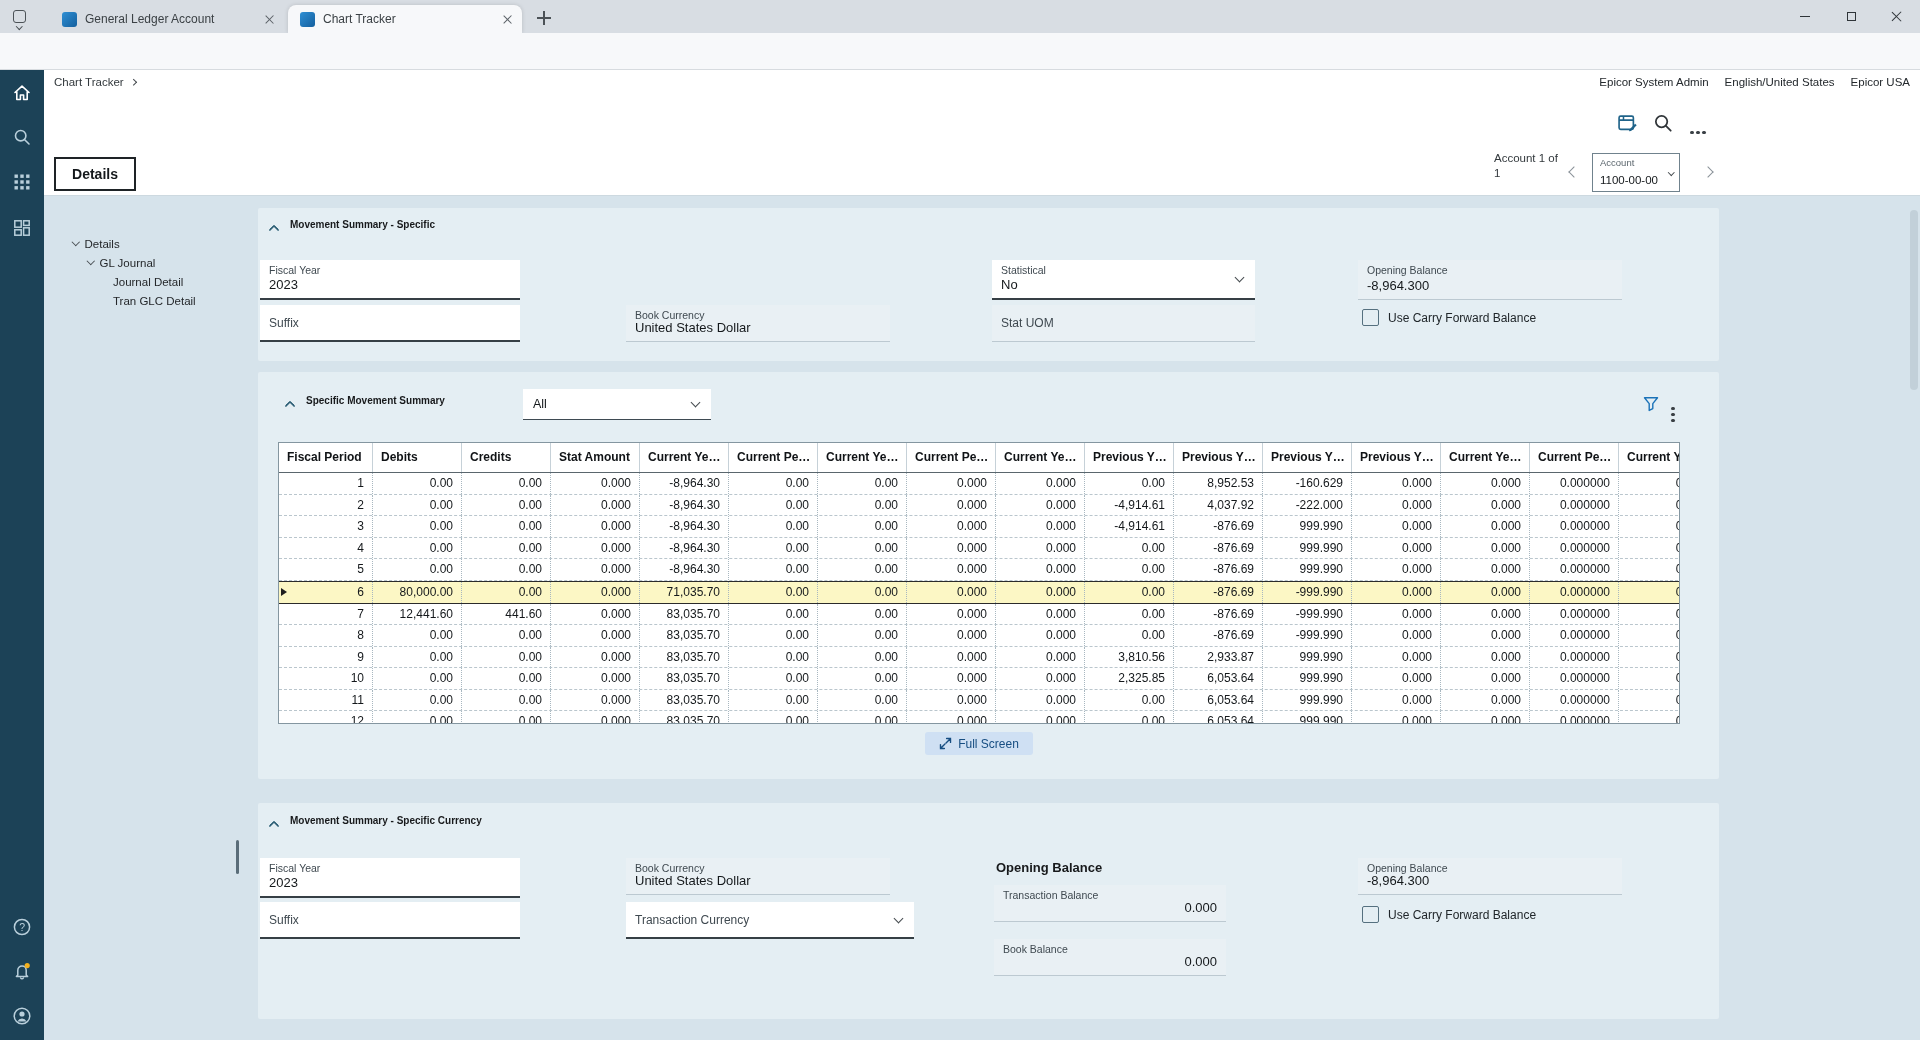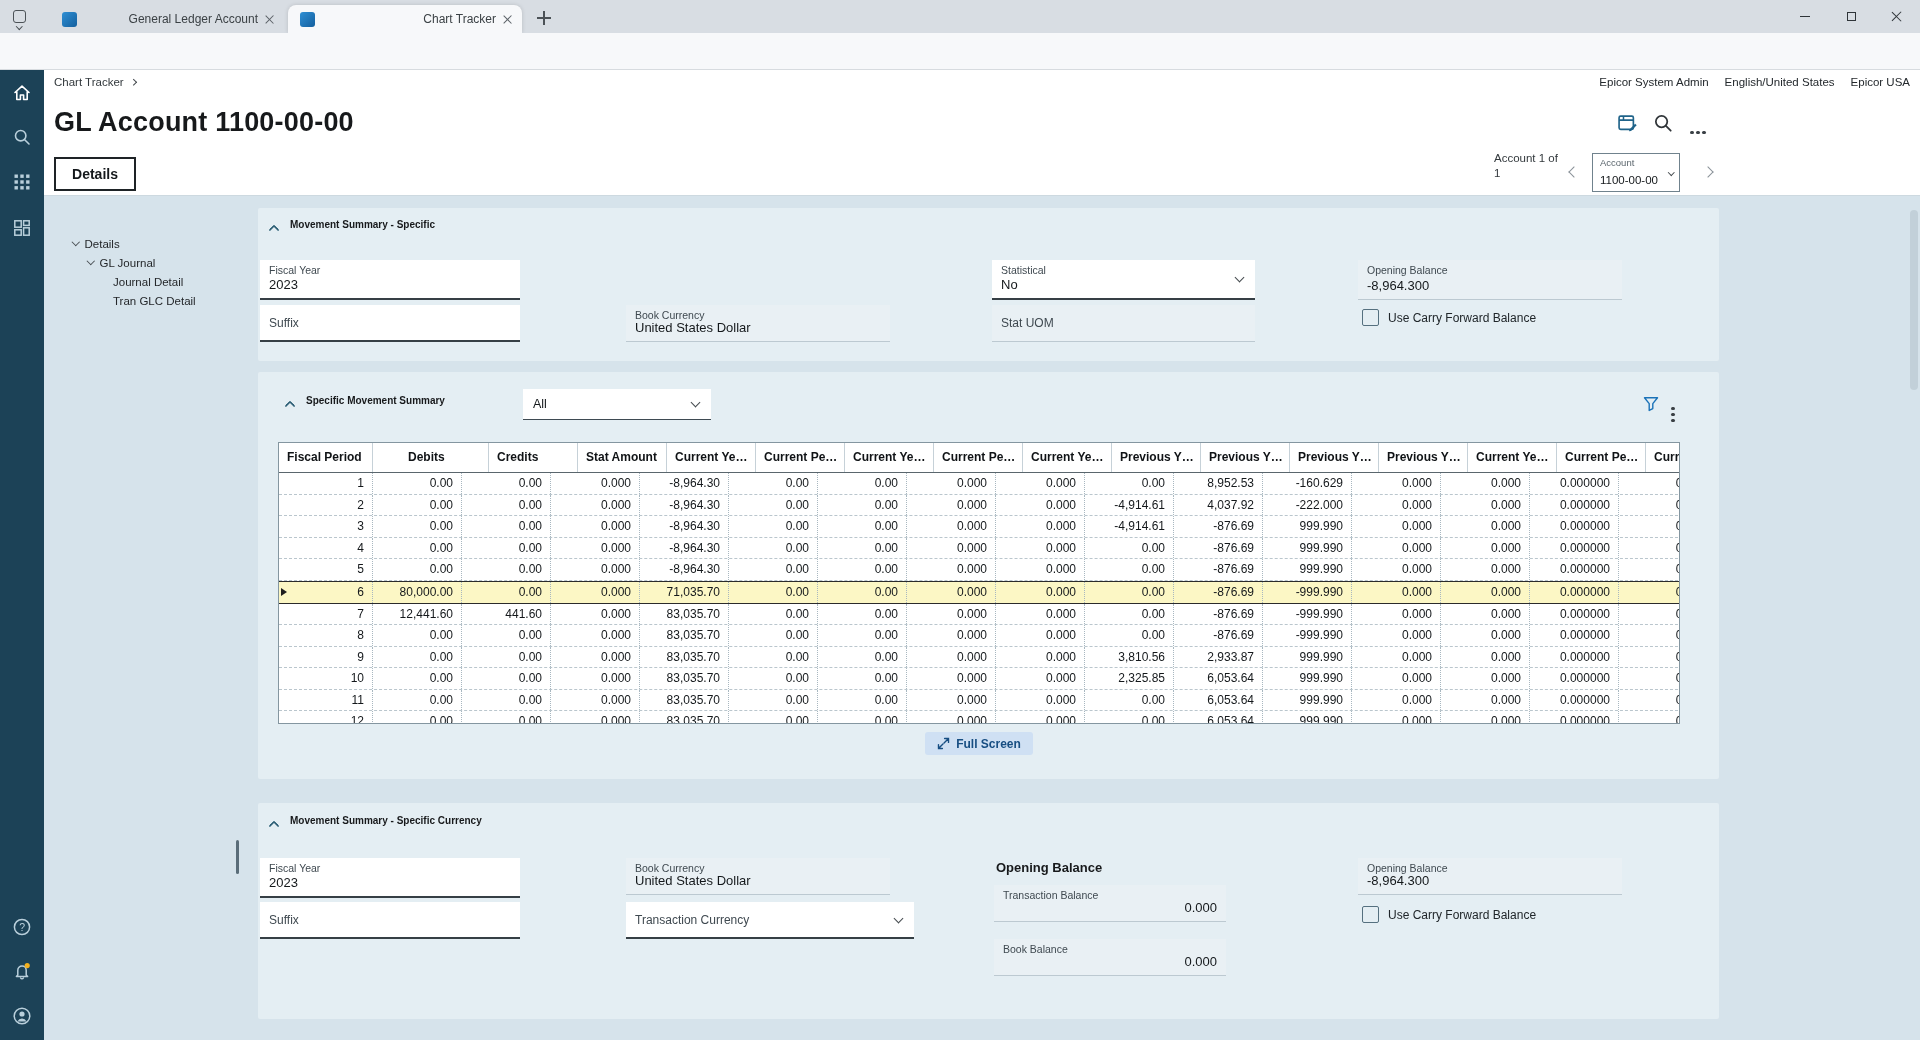--- a/index.html
+++ b/index.html
@@ -6,21 +6,21 @@
   html,body { width:1920px; height:1040px; overflow:hidden; background:#fff; }
   .screen { position:relative; width:1920px; height:1040px; font-family:"Liberation Sans",sans-serif; background:#d6e3eb; overflow:hidden; }
 
   
   .tabstrip { position:absolute; left:0; top:0; width:1920px; height:33px; background:#d8dde3; }
   .tab-actions { position:absolute; left:12px; top:8px; width:18px; height:18px; }
   .tab-actions .sq { position:absolute; left:1px; top:2px; width:13px; height:13px; border:1.4px solid #4c5257; border-radius:3px; }
   .tab { position:absolute; top:5px; height:28px; display:flex; align-items:center; width:234px; }
   .tab.active { background:#f7f8fa; border-radius:8px 8px 0 0; box-shadow:0 0 4px rgba(0,0,0,.15); }
   .fav { width:15px; height:15px; border-radius:3px; margin:0 8px 0 12px; background:linear-gradient(135deg,#2f8fd4,#145f9e); flex:0 0 auto; }
-  .t-title { font-size:12px; color:#3b4145; white-space:nowrap; overflow:hidden; text-overflow:ellipsis; flex:1;text-align:right; }
+  .t-title { font-size:12px; color:#3b4145; white-space:nowrap; overflow:hidden; text-overflow:ellipsis; flex:1; }
   .xicon { position:relative; width:11px; height:11px; display:inline-block; flex:0 0 auto; margin:0 9px 0 6px; }
   .xicon::before,.xicon::after { content:""; position:absolute; left:5px; top:0; width:1.3px; height:11px; background:#5b6167; }
   .xicon::before { transform:rotate(45deg); } .xicon::after { transform:rotate(-45deg); }
   .newtab { position:absolute; left:534px; top:8px; width:20px; height:20px; }
   .newtab::before { content:""; position:absolute; left:3px; top:9px; width:14px; height:1.6px; background:#4c5257; }
   .newtab::after { content:""; position:absolute; left:9px; top:3px; width:1.6px; height:14px; background:#4c5257; }
   .wc { position:absolute; top:0; width:46px; height:33px; display:flex; align-items:center; justify-content:center; }
   .wc-min span { width:10px; height:1.4px; background:#2f3439; }
   .wc-max span { width:9px; height:9px; border:1.2px solid #2f3439; background:#d8dde3; position:relative; }
   .wc-max span::before { content:""; position:absolute; left:1.5px; top:-3.8px; width:9px; height:9px; border:1.2px solid #2f3439; z-index:-1; }
@@ -78,21 +78,21 @@
   .grp-label { position:absolute; font-size:13px; font-weight:700; color:#17191b; }
 
   
   .grid { position:absolute; left:20px; top:70px; width:1402px; height:282px; background:#fff; overflow:hidden; border:1px solid #8496a0; }
   .g-header { display:flex; width:1429px; background:#fff; border-bottom:1px solid #5a666d; }
   .gh-cell { flex:0 0 auto; height:29px; line-height:29px; padding-left:8px; font-size:12px; font-weight:700; color:#101316; border-right:1px solid #c6d1d8; white-space:nowrap; overflow:hidden; }
   .g-row { display:flex; width:1429px; height:21.5px; line-height:20px; background:#fff; border-bottom:1px dashed #bac6cd; position:relative; }
   .g-cell { flex:0 0 auto; padding-right:8px; text-align:right; font-size:12px; color:#14181b; border-right:1px dotted #a8b7c0; white-space:nowrap; overflow:hidden; }
   .g-row.sel { background:#fcf7c5; border-top:1.5px solid #2b2b2b; border-bottom:1.5px solid #2b2b2b; height:23px; }
   .row-marker { position:absolute; left:2px; top:50%; margin-top:-4px; width:0; height:0; border-top:4px solid transparent; border-bottom:4px solid transparent; border-left:6px solid #1f1f1f; }
-  .fs-btn { position:absolute; left:667px; top:360px; width:108px; height:23px; background:#cfe0f3; border-radius:3px; display:flex; align-items:center; justify-content:center; gap:6px; font-size:12px; font-weight:700; color:#174e82; }
+  .fs-btn { position:absolute; left:667px; top:360px; width:108px; height:23px; background:#cfe0f3; border-radius:3px; display:flex; align-items:center; justify-content:center; gap:6px; font-size:12px; font-weight:400; color:#174e82; }
 
   .all-dd { position:absolute; left:265px; top:17px; width:188px; height:31px; background:#fff; border-bottom:1.5px solid #3e4a52; }
   .all-dd .f-value { bottom:auto; top:50%; transform:translateY(-50%); font-size:12.5px; }
   .hdr-ic { position:absolute; width:16px; height:16px; }
   .dots3v { width:3.5px; height:3.5px; border-radius:50%; background:#3a4045; box-shadow:0 6px 0 #3a4045, 0 12px 0 #3a4045; }
   .dots3h { width:3.5px; height:3.5px; border-radius:50%; background:#3a4045; box-shadow:6px 0 0 #3a4045, 12px 0 0 #3a4045; }
 
   .v-scroll { position:absolute; right:2px; top:210px; width:8px; height:180px; background:#c2d0d9; border-radius:4px; }
 </style>
 </head>
@@ -226,21 +226,20 @@
   <div class="app-header">
     <div class="breadcrumb">
       <span>Chart Tracker</span>
       <span class="chev right sm" style="margin-top:1px;"></span>
     </div>
     <div class="session">
       <span>Epicor System Admin</span>
       <span>English/United States</span>
       <span>Epicor USA</span>
     </div>
-    <div class="page-title">GL Account 1100-00-00</div>
 
     <svg class="t-ic" style="left:1572px;" viewBox="0 0 20 20">
         <rect x="2.8" y="3.8" width="13" height="12" rx="1.4" stroke="#1f6389" stroke-width="1.5" fill="none"></rect>
         <path d="M2.8 7.4 H15.8 M6.8 3.8 V7.2" stroke="#1f6389" stroke-width="1.4"></path>
         <path d="M12.2 15.8 L17.4 10.6 L18.8 12 L13.6 17.2 L11.8 17.6 Z" fill="#1f6389"></path>
       </svg>
     <svg class="t-ic" style="left:1608px;" viewBox="0 0 20 20">
         <circle cx="8.7" cy="8.7" r="5.2" stroke="#303539" stroke-width="1.6" fill="none"></circle>
         <path d="M12.7 12.7 L17 17" stroke="#303539" stroke-width="1.6" stroke-linecap="round"></path>
       </svg>
@@ -319,21 +318,21 @@
       <span class="chev down dd-caret"></span>
     </div>
     <svg class="hdr-ic" style="left:1385px;top:24px;" viewBox="0 0 16 16">
         <path d="M1.5 1.8 H14.5 L9.8 7.6 V12.6 L6.2 14.4 V7.6 Z" stroke="#1a72b8" stroke-width="1.4" fill="none" stroke-linejoin="round"></path>
       </svg>
     <div class="hdr-ic" style="left:1413px;top:24px;"><span class="dots3v" style="display:inline-block;"></span></div>
 
     <div class="grid">
       <div class="g-header">
           <div class="gh-cell" style="width: 94px;">Fiscal Period</div>
-          <div class="gh-cell" style="width: 89px; margin-left: 27px;">Debits</div>
+          <div class="gh-cell" style="width: 89px;">Debits</div>
           <div class="gh-cell" style="width: 89px;">Credits</div>
           <div class="gh-cell" style="width: 89px;">Stat Amount</div>
           <div class="gh-cell" style="width: 89px;">Current Ye…</div>
           <div class="gh-cell" style="width: 89px;">Current Pe…</div>
           <div class="gh-cell" style="width: 89px;">Current Ye…</div>
           <div class="gh-cell" style="width: 89px;">Current Pe…</div>
           <div class="gh-cell" style="width: 89px;">Current Ye…</div>
           <div class="gh-cell" style="width: 89px;">Previous Y…</div>
           <div class="gh-cell" style="width: 89px;">Previous Y…</div>
           <div class="gh-cell" style="width: 89px;">Previous Y…</div>

